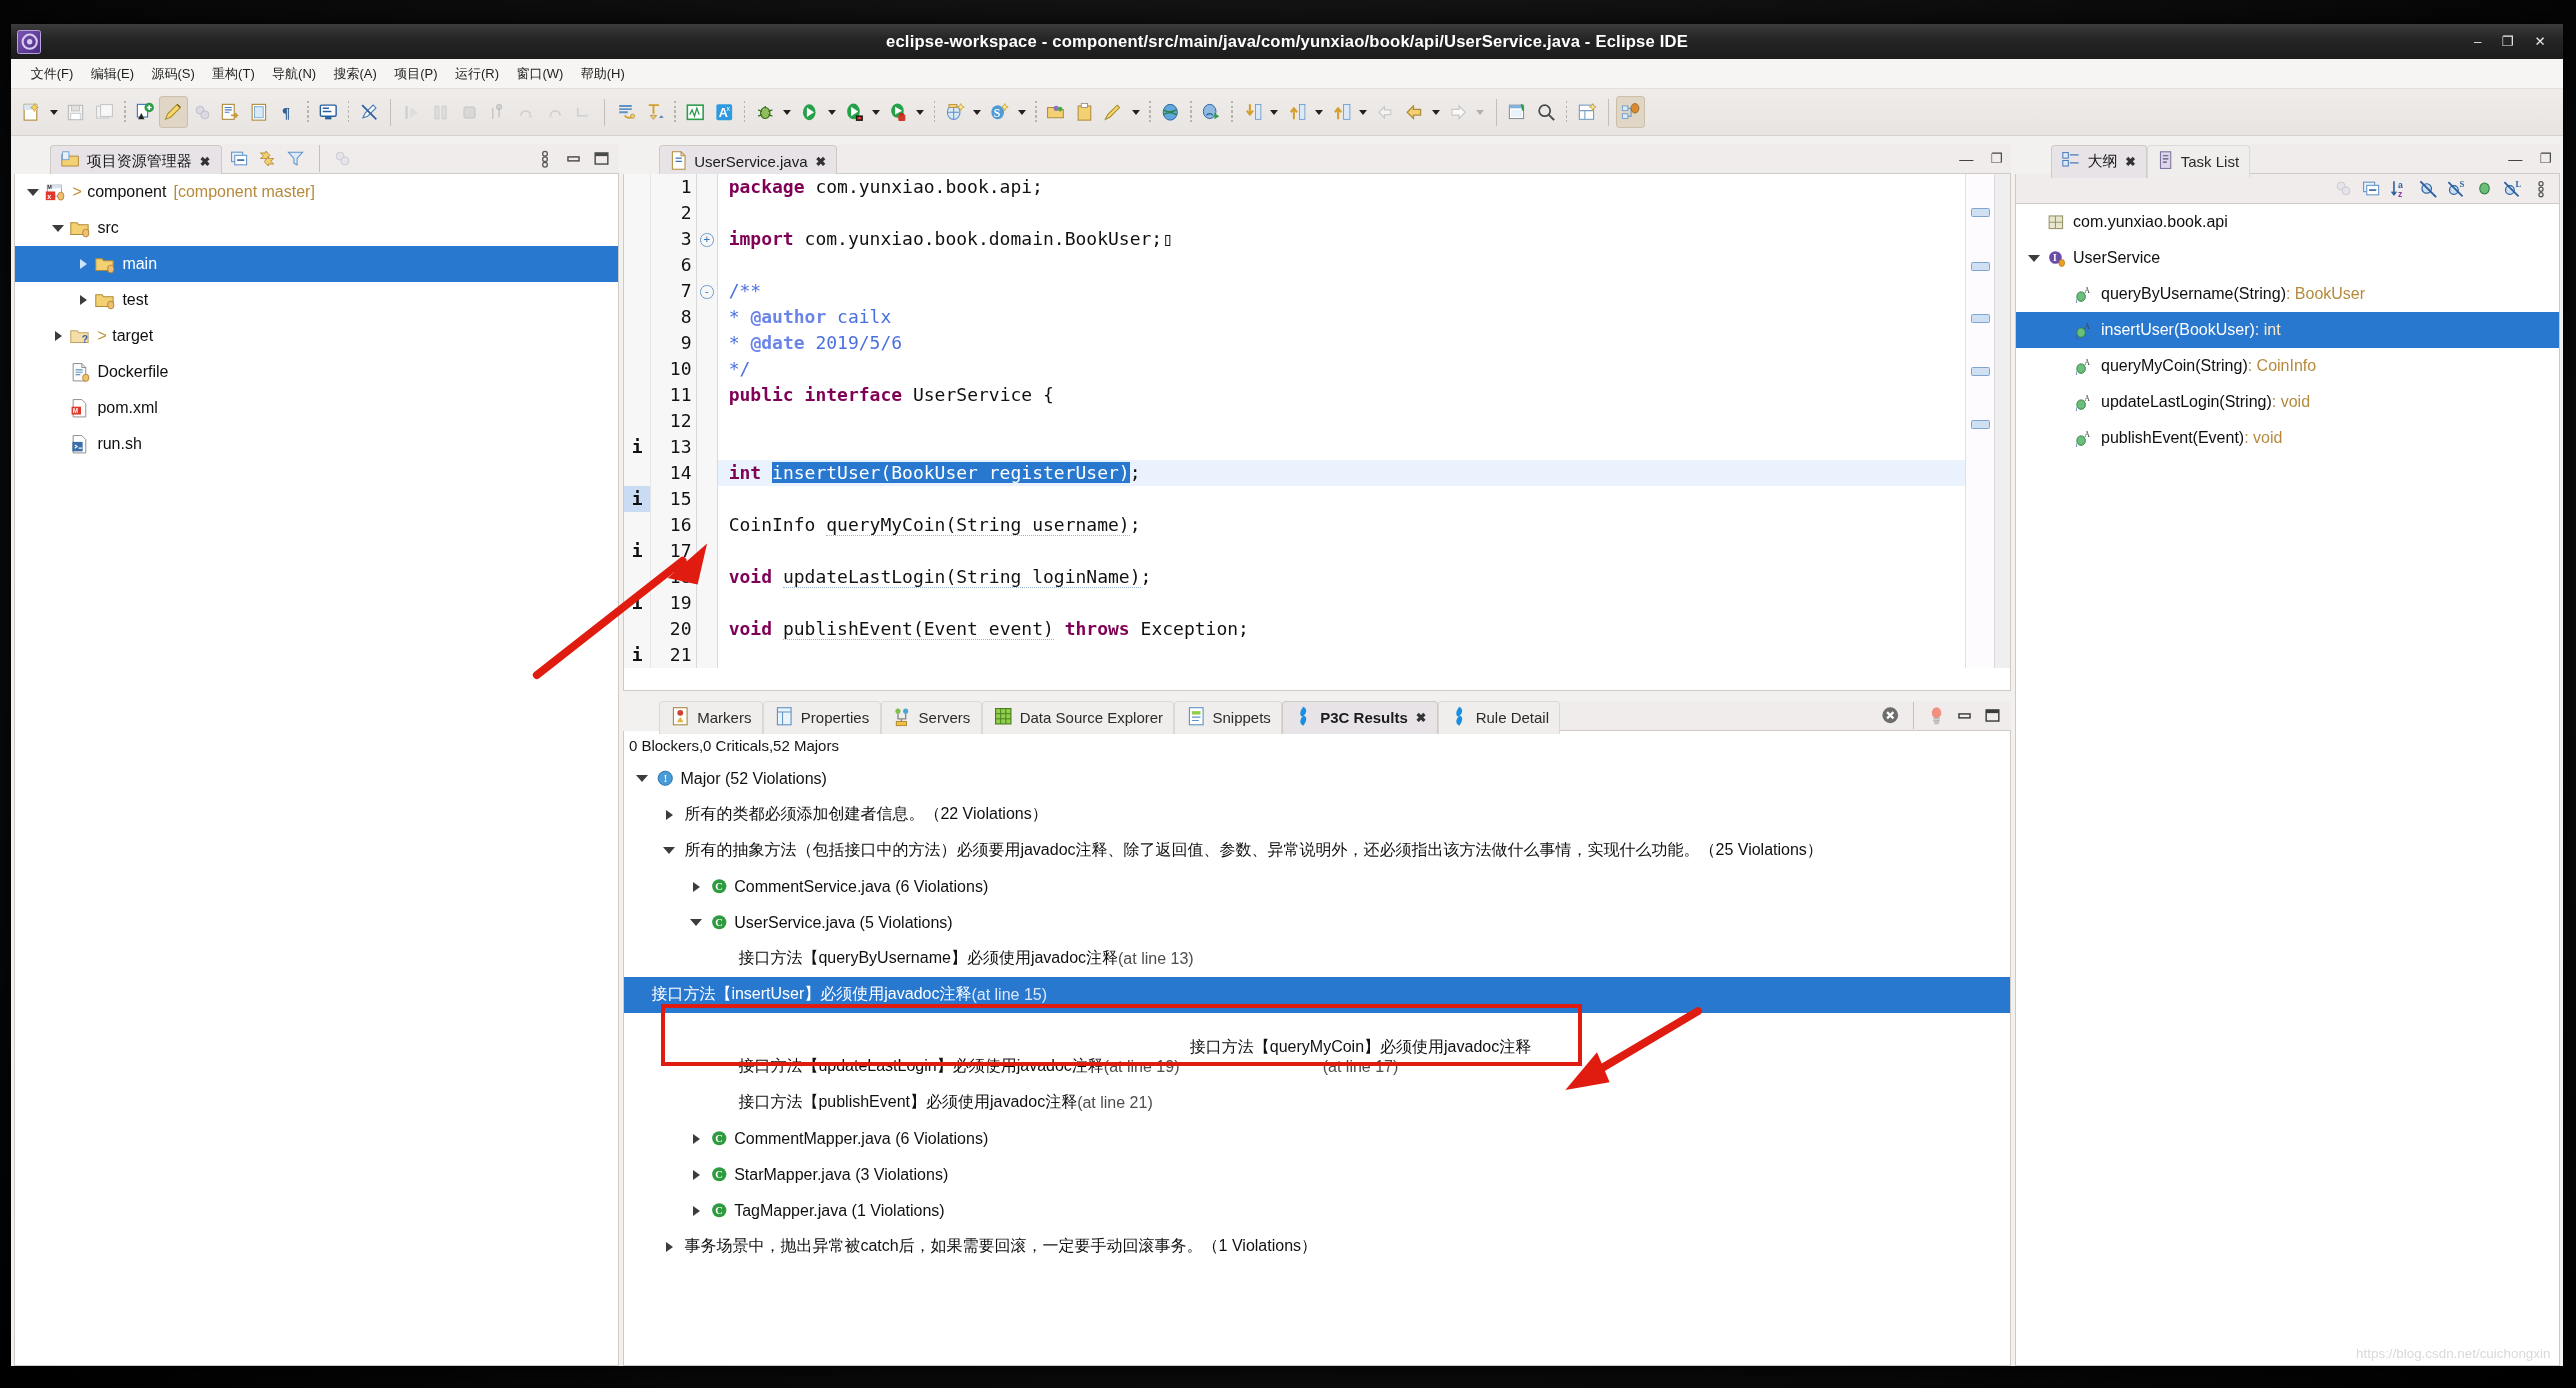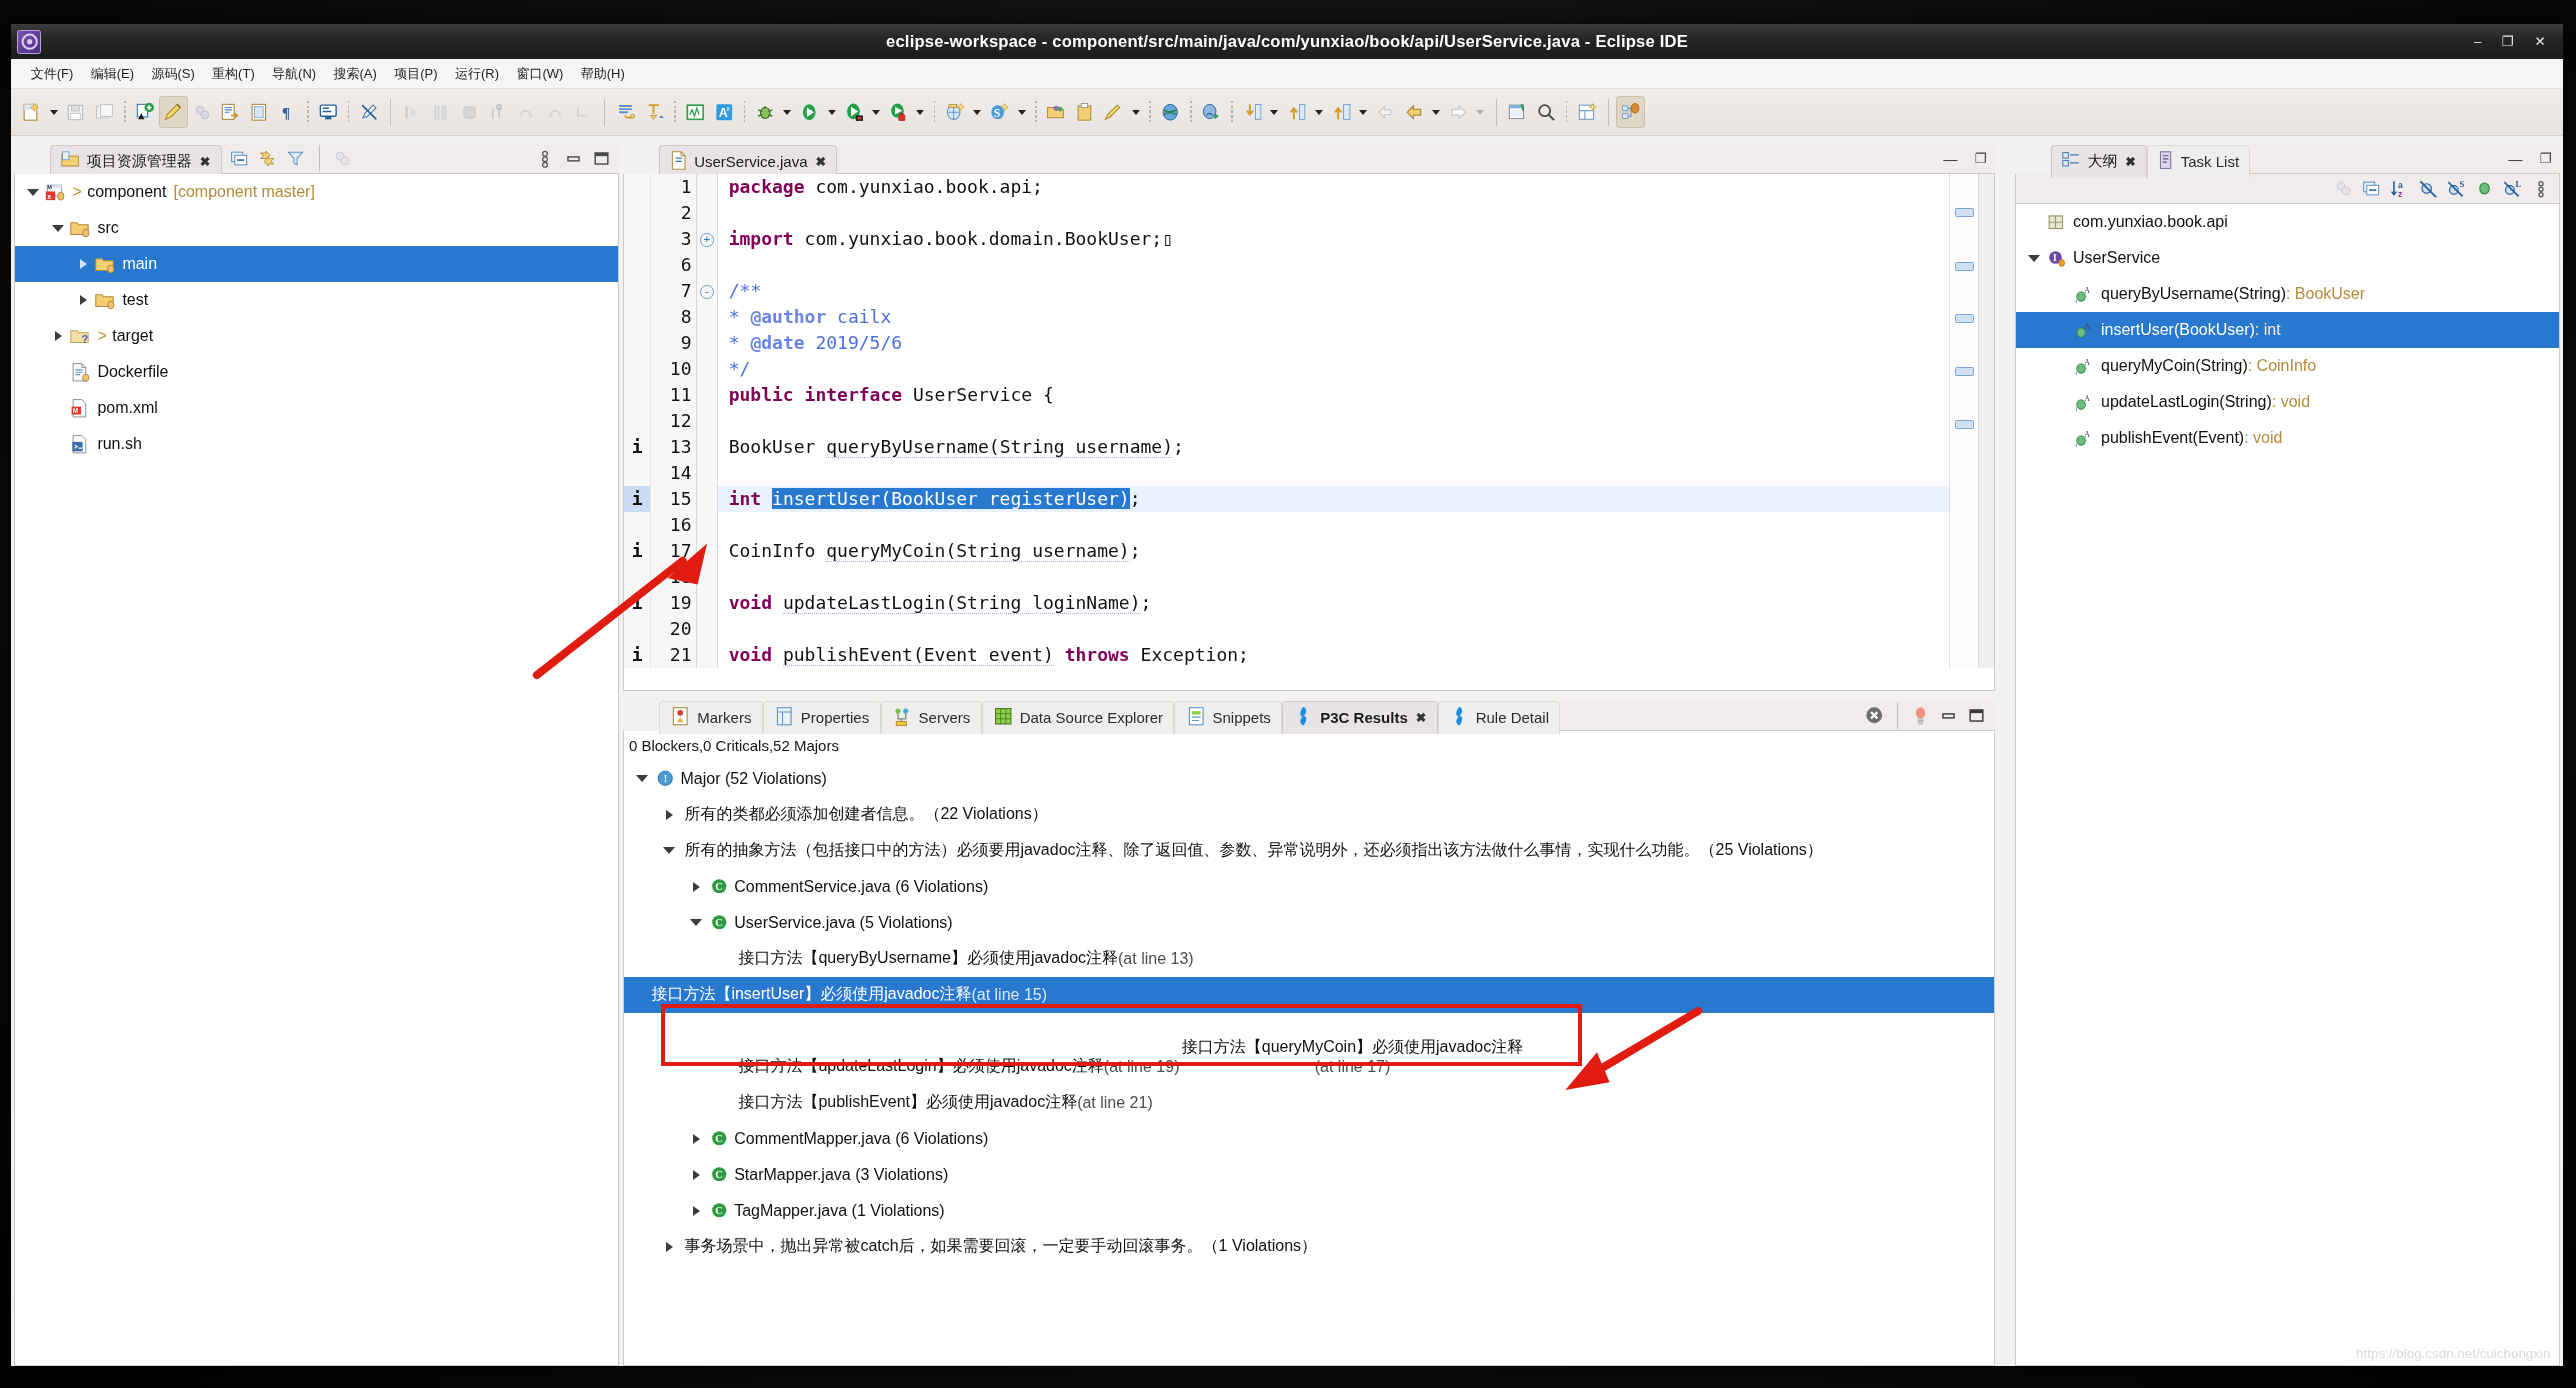--- a/index.html
+++ b/index.html
@@ -130,21 +130,21 @@
   #p3cTree{ flex:1 1 auto; background:#fff; border:0.8px solid #cfcac6;border-top:none; overflow:hidden; position:relative;}
   .p3row{ display:flex;align-items:center;height:36px;font-size:16px;color:#101010;white-space:nowrap;}
   .p3row.sel{ background:#2878d0;color:#fff;}
   .p3row .tw{width:24px;flex:0 0 24px;display:flex;align-items:center;justify-content:center;}
   .p3row .tw.down:after{content:"";border-left:6.3px solid transparent;border-right:6.3px solid transparent;border-top:7.1px solid #3c3c3c;}
   .p3row .tw.right:after{content:"";border-top:5.5px solid transparent;border-bottom:5.5px solid transparent;border-left:7.1px solid #3c3c3c;}
   .p3row .ic{width:22px;flex:0 0 22px;display:flex;align-items:center;justify-content:center;margin-right:4px;}
   .atline{color:#4d4d4d;}
   .p3row.sel .atline{color:#dce9f8;}
   
-  #rightPanel{ width:545px;flex:0 0 545px; margin-left:20px; display:flex;flex-direction:column; min-height:0;}
+  #rightPanel{ width:545px;flex:0 0 545px; margin-left:4px; display:flex;flex-direction:column; min-height:0;}
   .orow{display:flex;align-items:center;height:36px;font-size:16px;color:#0f0f0f;white-space:nowrap;}
   .orow.sel{background:#2878d0;color:#fff;}
   .rettype{color:#b58a3c;}
   .orow.sel .rettype{color:#ffe9c4;}
   
   .anno-arrow{position:absolute;pointer-events:none;}
   .red-rect{position:absolute;border:4px solid #e01b10;pointer-events:none;}
   
   #wm{position:absolute;right:12.6px;bottom:4.7px;color:#d9d9d9;font-size:13.4px;}
 </style>
@@ -743,21 +743,20 @@
                     <div class="cl" style="padding-left: 11px;"><span class="kw">package</span> com.yunxiao.book.api;</div>
                     <div class="cl" style="padding-left: 11px;">&nbsp;</div>
                     <div class="cl" style="padding-left: 11px;"><span class="kw">import</span> com.yunxiao.book.domain.BookUser;▯</div>
                     <div class="cl" style="padding-left: 11px;">&nbsp;</div>
                     <div class="cl" style="padding-left: 11px;"><span class="jdoc">/**</span></div>
                     <div class="cl" style="padding-left: 11px;"><span class="jdoc"> * </span><span class="jtag">@author</span><span class="jdoc"> cailx</span></div>
                     <div class="cl" style="padding-left: 11px;"><span class="jdoc"> * </span><span class="jtag">@date</span><span class="jdoc"> 2019/5/6</span></div>
                     <div class="cl" style="padding-left: 11px;"><span class="jdoc"> */</span></div>
                     <div class="cl" style="padding-left: 11px;"><span class="kw">public</span> <span class="kw">interface</span> UserService {</div>
                     <div class="cl" style="padding-left: 11px;">&nbsp;</div>
-                    <div class="cl" style="padding-left: 11px;">    BookUser <span class="mref">queryByUsername(String username)</span>;</div>
                     <div class="cl" style="padding-left: 11px;">&nbsp;</div>
                     <div class="cl hl" style="padding-left: 11px;">    <span class="kw">int</span> <span class="selx">insertUser(BookUser registerUser)</span>;</div>
                     <div class="cl" style="padding-left: 11px;">&nbsp;</div>
                     <div class="cl" style="padding-left: 11px;">    CoinInfo <span class="mref">queryMyCoin(String username)</span>;</div>
                     <div class="cl" style="padding-left: 11px;">&nbsp;</div>
                     <div class="cl" style="padding-left: 11px;">    <span class="kw">void</span> <span class="mref">updateLastLogin(String loginName)</span>;</div>
                     <div class="cl" style="padding-left: 11px;">&nbsp;</div>
                     <div class="cl" style="padding-left: 11px;">    <span class="kw">void</span> <span class="mref">publishEvent(Event event)</span> <span class="kw">throws</span> Exception;</div>
                   </div>
                 </div>

